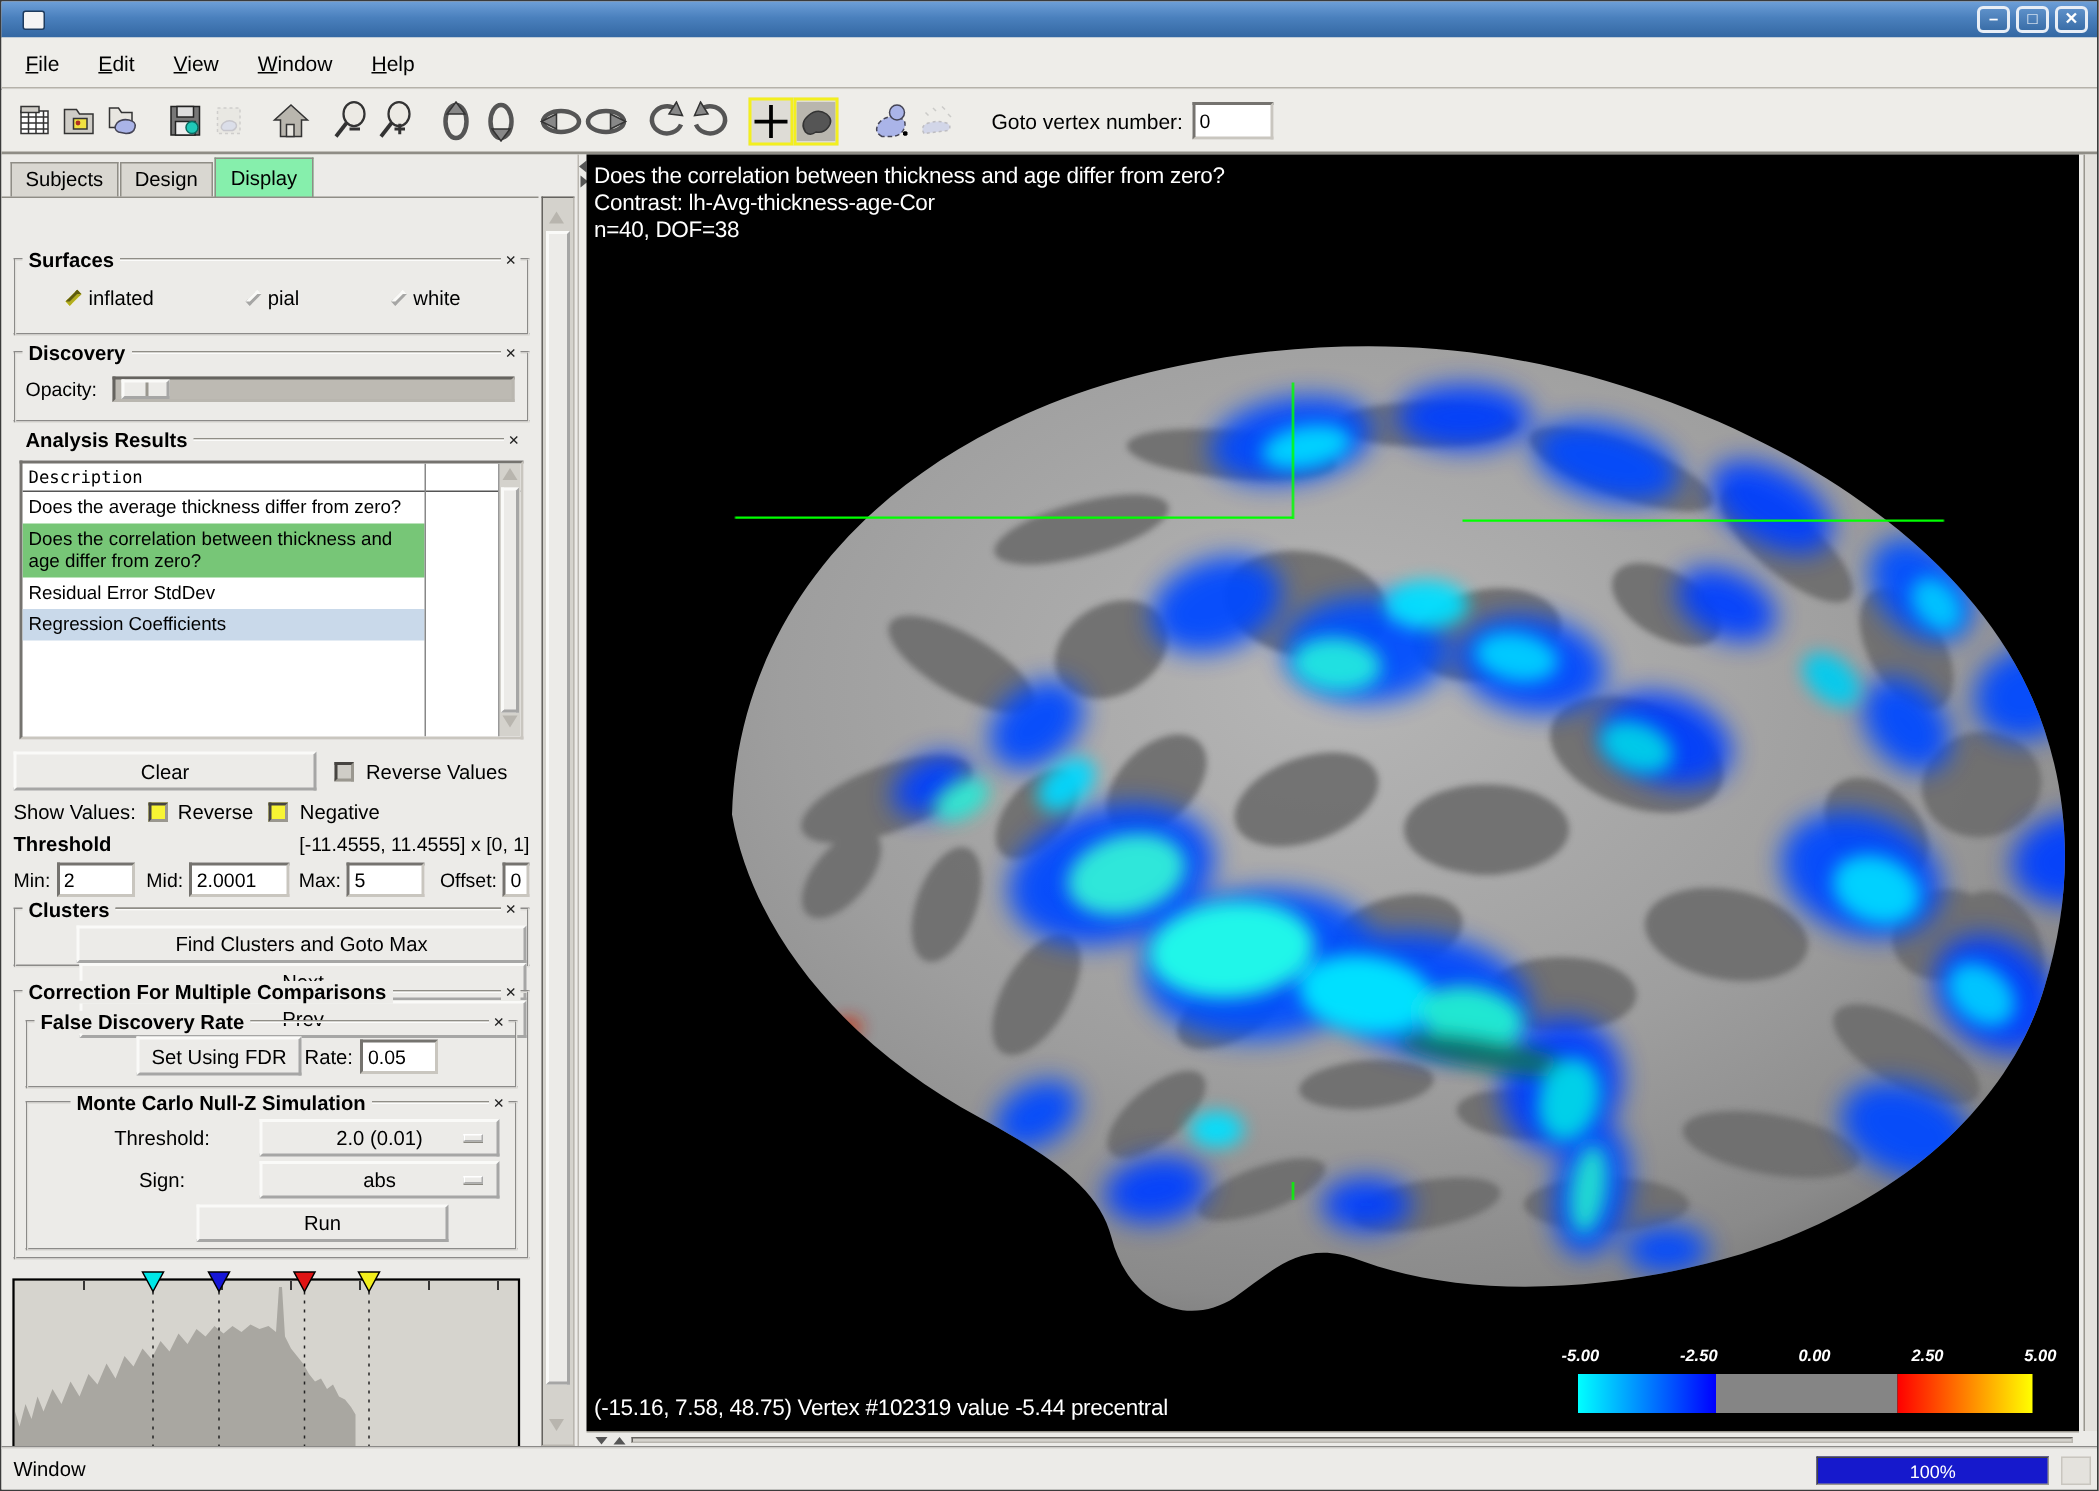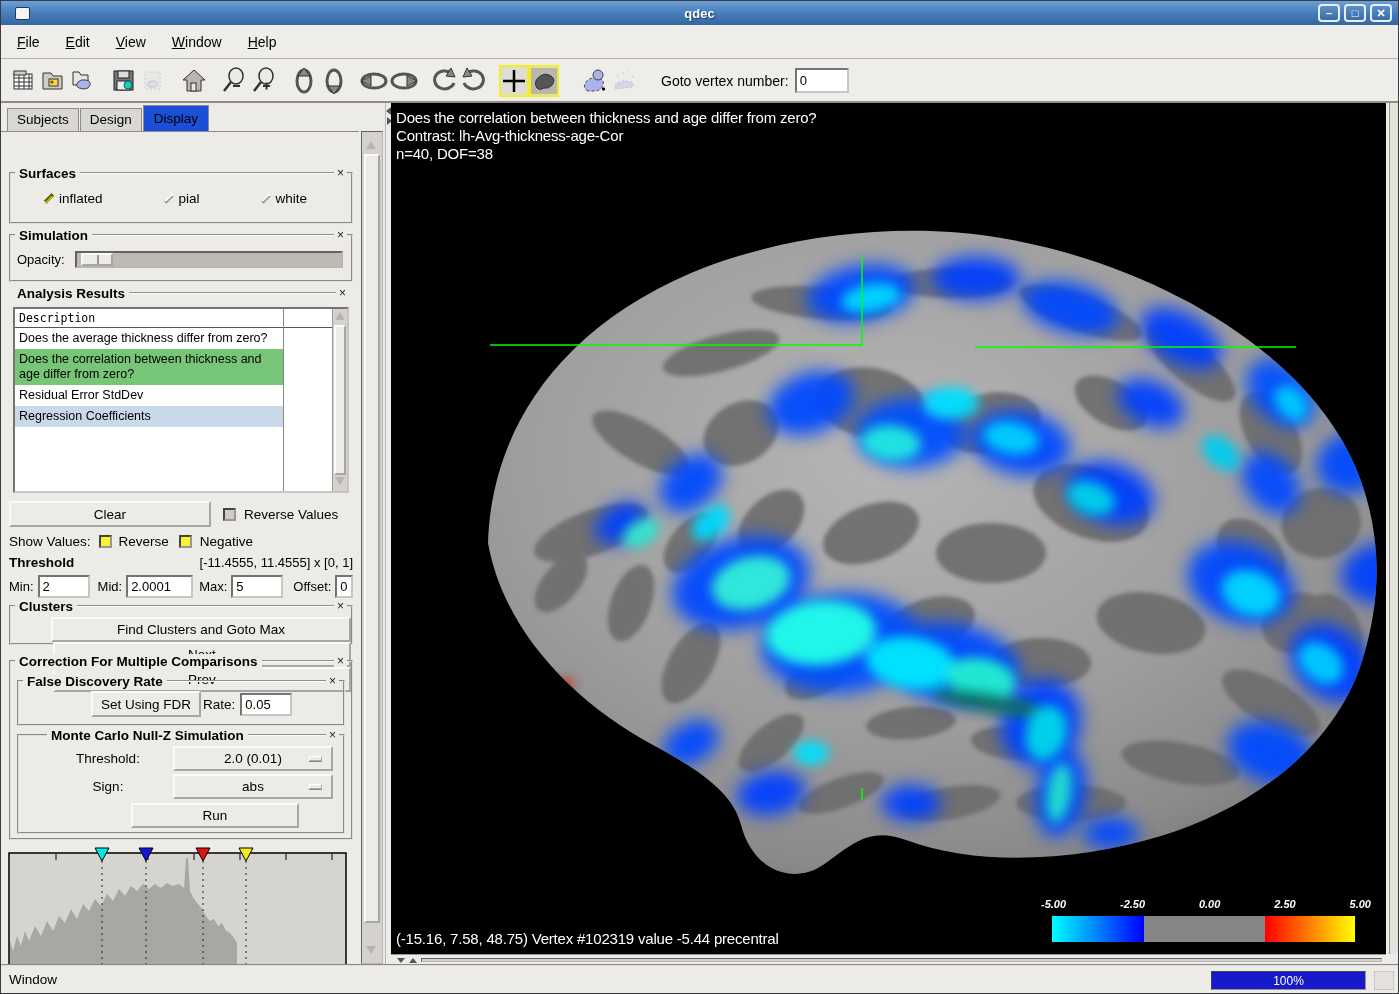--- a/index.html
+++ b/index.html
@@ -34,21 +34,21 @@
   .tgap { width:10px; }
   #goto-label { margin-left:22px; font-size:14px; }
   #goto-input { width:54px; height:25px; margin-left:6px; border:2px inset #c9c6bf;
     background:#fff; font-size:13px; padding-left:3px; font-family:"Liberation Sans",sans-serif; }
 
   
   #panel { position:absolute; left:0; top:102px; width:384px; bottom:29px; background:#ecebe8; }
   #tabs { position:absolute; left:6px; top:2px; height:26px; display:flex; align-items:flex-end; }
   .tab { border:1px solid #8f8d86; border-bottom:none; background:#d9d7d1; padding:3px 9px 4px;
     font-size:13.5px; margin-right:1px; }
-  .tab.active { background:#1d4ed8; padding:5px 10px 6px; position:relative; top:1px; }
+  .tab.active { background:#86efac; padding:5px 10px 6px; position:relative; top:1px; }
   #panel-body { position:absolute; left:0; top:28px; right:26px; bottom:0; border-top:1px solid #8f8d86; }
 
   .frame { position:absolute; left:8px; right:6px; border:2px groove #dfdeda; }
   .fhead { display:flex; align-items:center; height:16px; margin-top:-9px; padding:0 4px; }
   .ftitle { font-weight:bold; font-size:13.5px; background:#ecebe8; padding:0 4px; white-space:nowrap; }
   .fline { flex:1; height:2px; border-top:1px solid #8f8d86; border-bottom:1px solid #fbfbfa; }
   .fx { background:#ecebe8; padding:0 3px; font-size:12px; color:#222; line-height:12px; }
 
   .radio { width:11px; height:11px; transform:rotate(45deg); border:2px outset #fafaf8;
     background:#cfcdc7; display:inline-block; }
@@ -134,21 +134,20 @@
     background:#1619cc; color:#fff; font-size:12px; display:flex; align-items:center; justify-content:center; }
   #grip { position:absolute; right:4px; top:5px; width:20px; height:19px; border:1px solid #c9c6bf; background:#e4e2dd; }
 </style>
 </head>
 <body>
 
 <div id="win">
 
   <div id="titlebar">
     <div id="title-icon"></div>
-    <div id="title-text">qdec</div>
     <div class="wbtns">
       <div class="wbtn">–</div>
       <div class="wbtn">□</div>
       <div class="wbtn">✕</div>
     </div>
   </div>
 
   <div id="menubar">
     <span class="menu-item"><span class="acc">F</span><span>ile</span></span>
     <span class="menu-item"><span class="acc">E</span><span>dit</span></span>
@@ -307,21 +306,21 @@
           <span class="lbl">inflated</span>
           <span class="radio"></span>
           <span class="lbl">pial</span>
           <span class="radio"></span>
           <span class="lbl">white</span>
         </div>
       </div>
 
       <div class="frame" style="top:102px; height:48px;">
         <div class="fhead">
-          <span class="ftitle">Simulation</span>
+          <span class="ftitle">Discovery</span>
           <span class="fline"></span>
           <span class="fx">×</span>
         </div>
         <div id="op-row">
           <span>Opacity:</span>
           <div id="op-slider">
               <div id="op-thumb"></div>
             </div>
         </div>
       </div>

